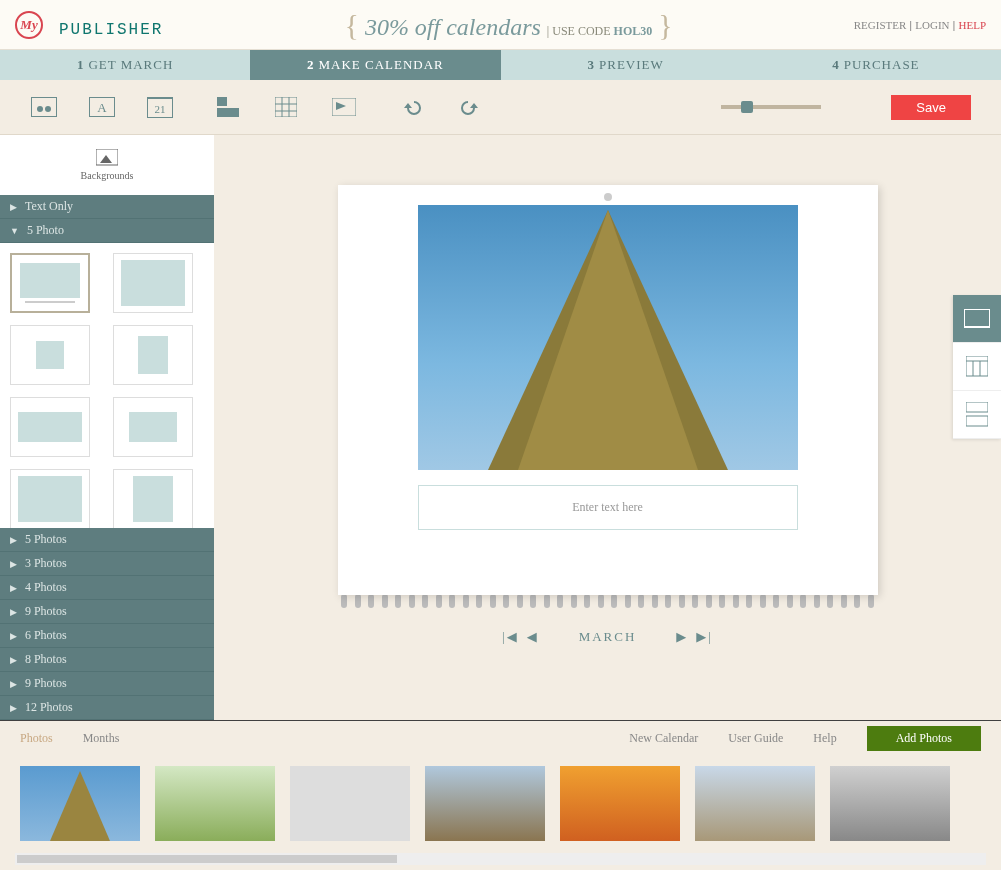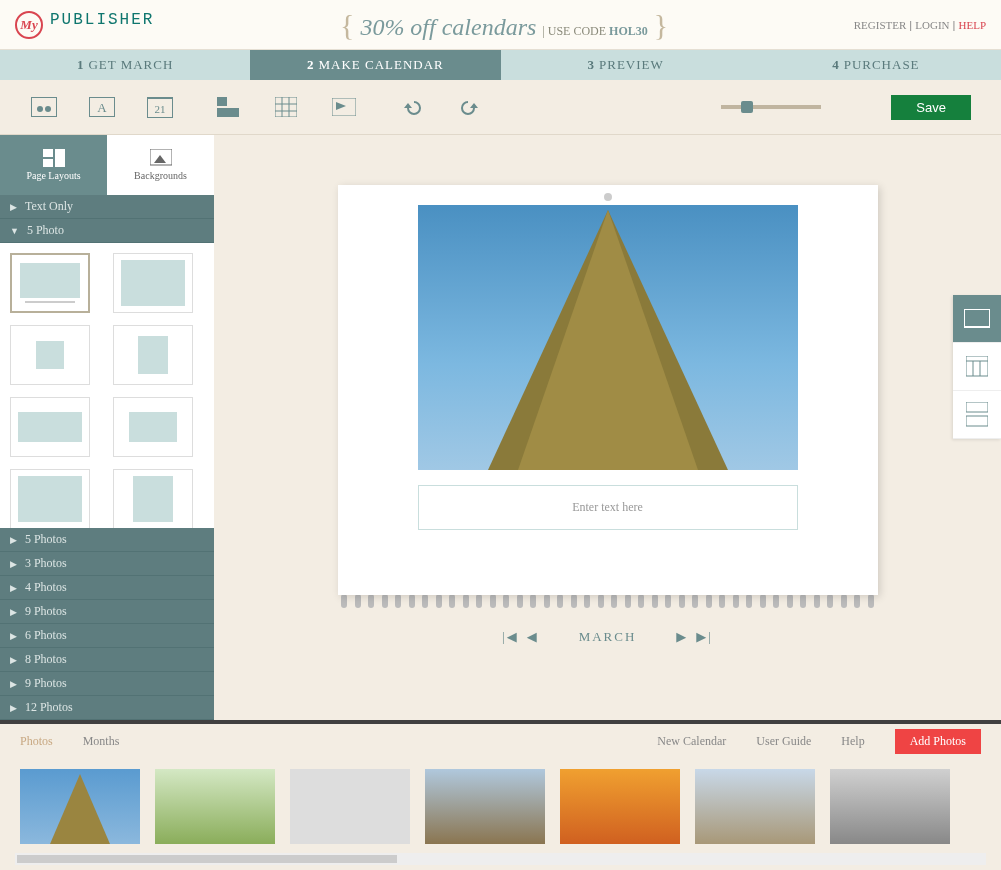--- a/index.html
+++ b/index.html
@@ -1,38 +1,38 @@
 <!DOCTYPE html>
 <html><head>
 <meta charset="utf-8">
 <style>
 *{box-sizing:border-box;margin:0;padding:0;font-family:Georgia,serif}
 body{width:1001px;height:870px;background:#d4c9b9;overflow:hidden}
 .app{width:1001px;height:870px;background:#f3ede3;display:flex;flex-direction:column}
 .topbar{height:50px;background:#fdfbf5;display:flex;align-items:center;border-bottom:1px solid #e5dfd3;padding:0 15px}
-.logo{display:flex;align-items:flex-start;gap:7px}
+.logo{display:flex;align-items:flex-end;gap:16px}
 .logo-circle{width:28px;height:28px;border:2px solid #d94550;border-radius:50%;display:flex;align-items:center;justify-content:center;font-style:italic;color:#d94550;font-size:13px;font-weight:bold}
 .logo-text{color:#0f766e;letter-spacing:2px;font-size:16px;font-family:Liberation Mono, monospace}
 .promo{flex:1;text-align:center;font-style:italic;color:#7a9a9c;font-size:24px;font-family:Georgia,serif}
 .promo .brace{color:#c5b89e;font-size:30px;font-style:normal}
 .promo .code{font-size:12px;color:#8a8a7a;font-style:normal}
 .promo .codeb{color:#7a9a9c;font-weight:bold}
 .auth{font-size:11px;color:#888;font-family:Arial,sans-serif}
 .auth .help{color:#d94550}
 .steps{height:30px;display:flex;background:#c9dedd}
 .step{flex:1;display:flex;align-items:center;justify-content:center;font-size:13px;color:#5a7a7c;font-family:Arial,sans-serif;letter-spacing:1px;cursor:pointer}
 .step.active{background:#6a8c8d;color:#fff}
 .step .num{font-weight:bold;margin-right:4px}
 .toolbar{height:55px;background:#f3ede3;display:flex;align-items:center;padding:0 30px;gap:40px;border-bottom:1px solid #e0d8ca}
 .tb-group{display:flex;gap:30px}
 .tb-icon{width:28px;height:24px;display:flex;align-items:center;justify-content:center;cursor:pointer}
 .tb-icon svg{fill:#6a8c8d}
 .slider{width:100px;height:4px;background:#c0b5a0;position:relative;margin-left:auto}
 .slider-thumb{width:12px;height:12px;background:#6a8c8d;border-radius:2px;position:absolute;top:-4px;left:20px}
-.save-btn{background:#15803d;color:#fff;padding:5px 25px;font-size:13px;cursor:pointer;font-family:Arial,sans-serif;margin-left:30px}
+.save-btn{background:#ef4444;color:#fff;padding:5px 25px;font-size:13px;cursor:pointer;font-family:Arial,sans-serif;margin-left:30px}
 .main{flex:1;display:flex;overflow:hidden}
 .sidebar{width:214px;background:#5e7d7f;display:flex;flex-direction:column}
 .side-tabs{display:flex;background:#fff;height:60px}
 .side-tab{flex:1;display:flex;flex-direction:column;align-items:center;justify-content:center;font-size:10px;color:#666;cursor:pointer;font-family:Arial,sans-serif;text-align:center;padding:4px}
 .side-tab.active{background:#6a8c8d;color:#fff}
 .side-tab-icon{width:22px;height:18px;margin-bottom:3px}
 .cat{background:#5e7d7f;color:#dce5e4;font-size:12px;padding:4px 10px;display:flex;align-items:center;gap:8px;cursor:pointer;font-family:Arial,sans-serif;border-bottom:1px solid #527274}
 .cat .arrow{font-size:9px}
 .layouts{background:#fff;flex:1;overflow-y:auto;padding:10px;display:grid;grid-template-columns:1fr 1fr;gap:12px;position:relative}
 .layout-thumb{width:80px;height:60px;background:#fff;border:1px solid #ddd;padding:6px;cursor:pointer;display:flex;flex-direction:column;align-items:center;justify-content:center;gap:3px}
@@ -47,25 +47,25 @@
 .tower2{position:absolute;bottom:0;left:50%;transform:translateX(-50%);width:0;height:0;border-left:90px solid transparent;border-right:90px solid transparent;border-bottom:260px solid #a08c45}
 .text-box{width:380px;height:45px;border:1px solid #c9dedd;margin-top:15px;display:flex;align-items:center;justify-content:center;color:#999;font-size:12px}
 .spiral{width:540px;height:16px;display:flex;justify-content:space-around;align-items:center;margin-top:-2px}
 .spiral span{width:6px;height:14px;background:#bbb;border-radius:3px}
 .nav-month{display:flex;align-items:center;gap:40px;margin-top:20px;color:#6a8c8d;font-size:13px;font-family:Arial,sans-serif;letter-spacing:2px}
 .nav-btns{display:flex;gap:8px}
 .nav-btn{cursor:pointer;color:#6a8c8d}
 .right-tools{position:absolute;right:0;top:160px;width:48px;background:#fff;box-shadow:-1px 1px 3px rgba(0,0,0,0.1)}
 .rt-item{width:48px;height:48px;display:flex;align-items:center;justify-content:center;cursor:pointer;border-bottom:1px solid #eee}
 .rt-item.active{background:#6a8c8d}
-.bottom{height:150px;background:#f3ede3;border-top:4px solid #404040;display:flex;flex-direction:column}
+.bottom{height:150px;background:#f3ede3;border-top:1px solid #404040;display:flex;flex-direction:column}
 .bottom-bar{height:35px;display:flex;align-items:center;padding:0 20px;gap:30px;font-size:12px;color:#888;font-family:Arial,sans-serif}
 .bottom-bar .active-tab{color:#c8a882}
 .bottom-bar .spacer{flex:1}
-.add-photos{background:#ef4444;color:#fff;padding:5px 15px;cursor:pointer}
+.add-photos{background:#4d7c0f;color:#fff;padding:5px 29px;cursor:pointer}
 .thumbs{flex:1;display:flex;gap:15px;padding:10px 20px;overflow-x:auto}
 .thumb{width:120px;height:75px;flex-shrink:0;background:#7cb8e0;cursor:pointer;position:relative;overflow:hidden}
 .scrollbar-h{height:12px;background:#eee;margin:0 15px 5px}
 .sb-thumb{width:380px;height:8px;background:#ccc;margin:2px}
 </style>
 </head>
 <body>
 
 <div class="app">
   <div class="topbar">
@@ -164,28 +164,20 @@
     </div>
     <div class="slider">
         <div class="slider-thumb"></div>
       </div>
     <div class="save-btn">Save</div>
   </div>
 
   <div class="main">
     <div class="sidebar">
       <div class="side-tabs">
-        <div class="side-tab active">
-          <svg class="side-tab-icon">
-              <rect width="10" height="8" fill="#fff"></rect>
-              <rect x="12" width="10" height="18" fill="#fff"></rect>
-              <rect y="10" width="10" height="8" fill="#fff"></rect>
-            </svg>
-          <span>Page Layouts</span>
-        </div>
         <div class="side-tab">
           <svg class="side-tab-icon">
               <rect width="22" height="16" fill="none" stroke="#666"></rect>
               <polygon points="4,14 10,6 16,14" fill="#666"></polygon>
             </svg>
           <span>Backgrounds</span>
         </div>
       </div>
       <div class="cat">
           <span class="arrow">▶</span>

